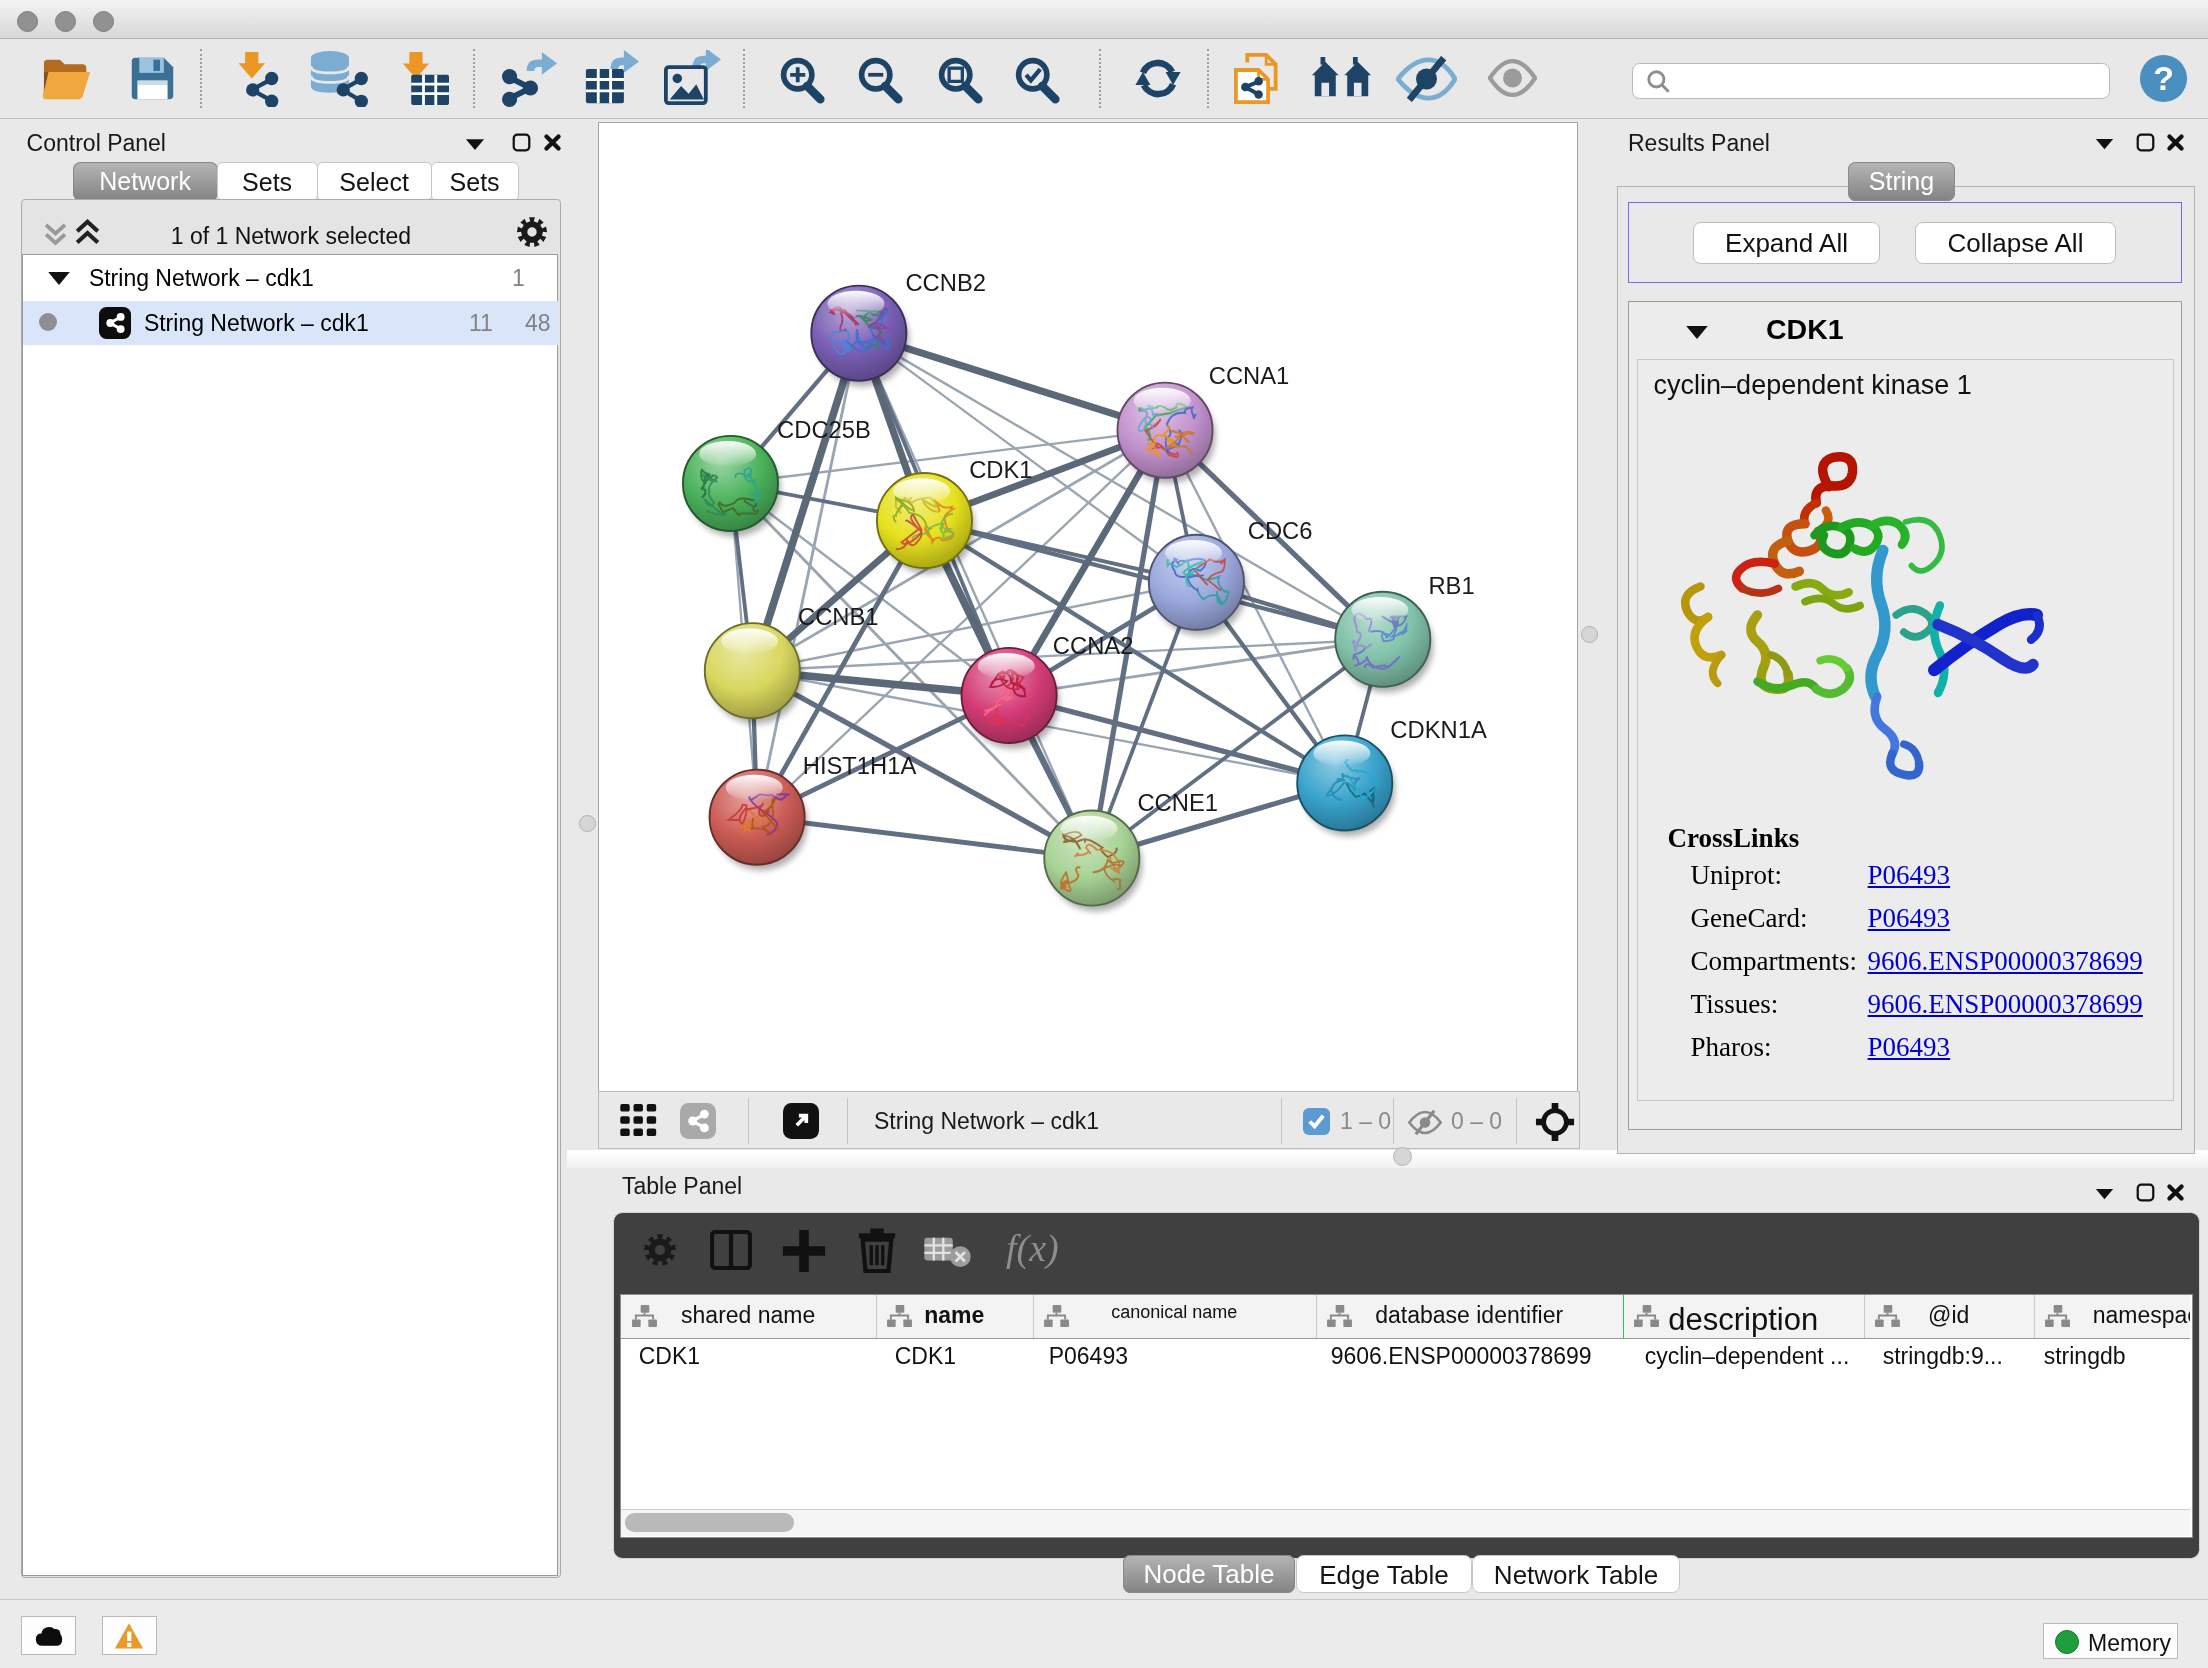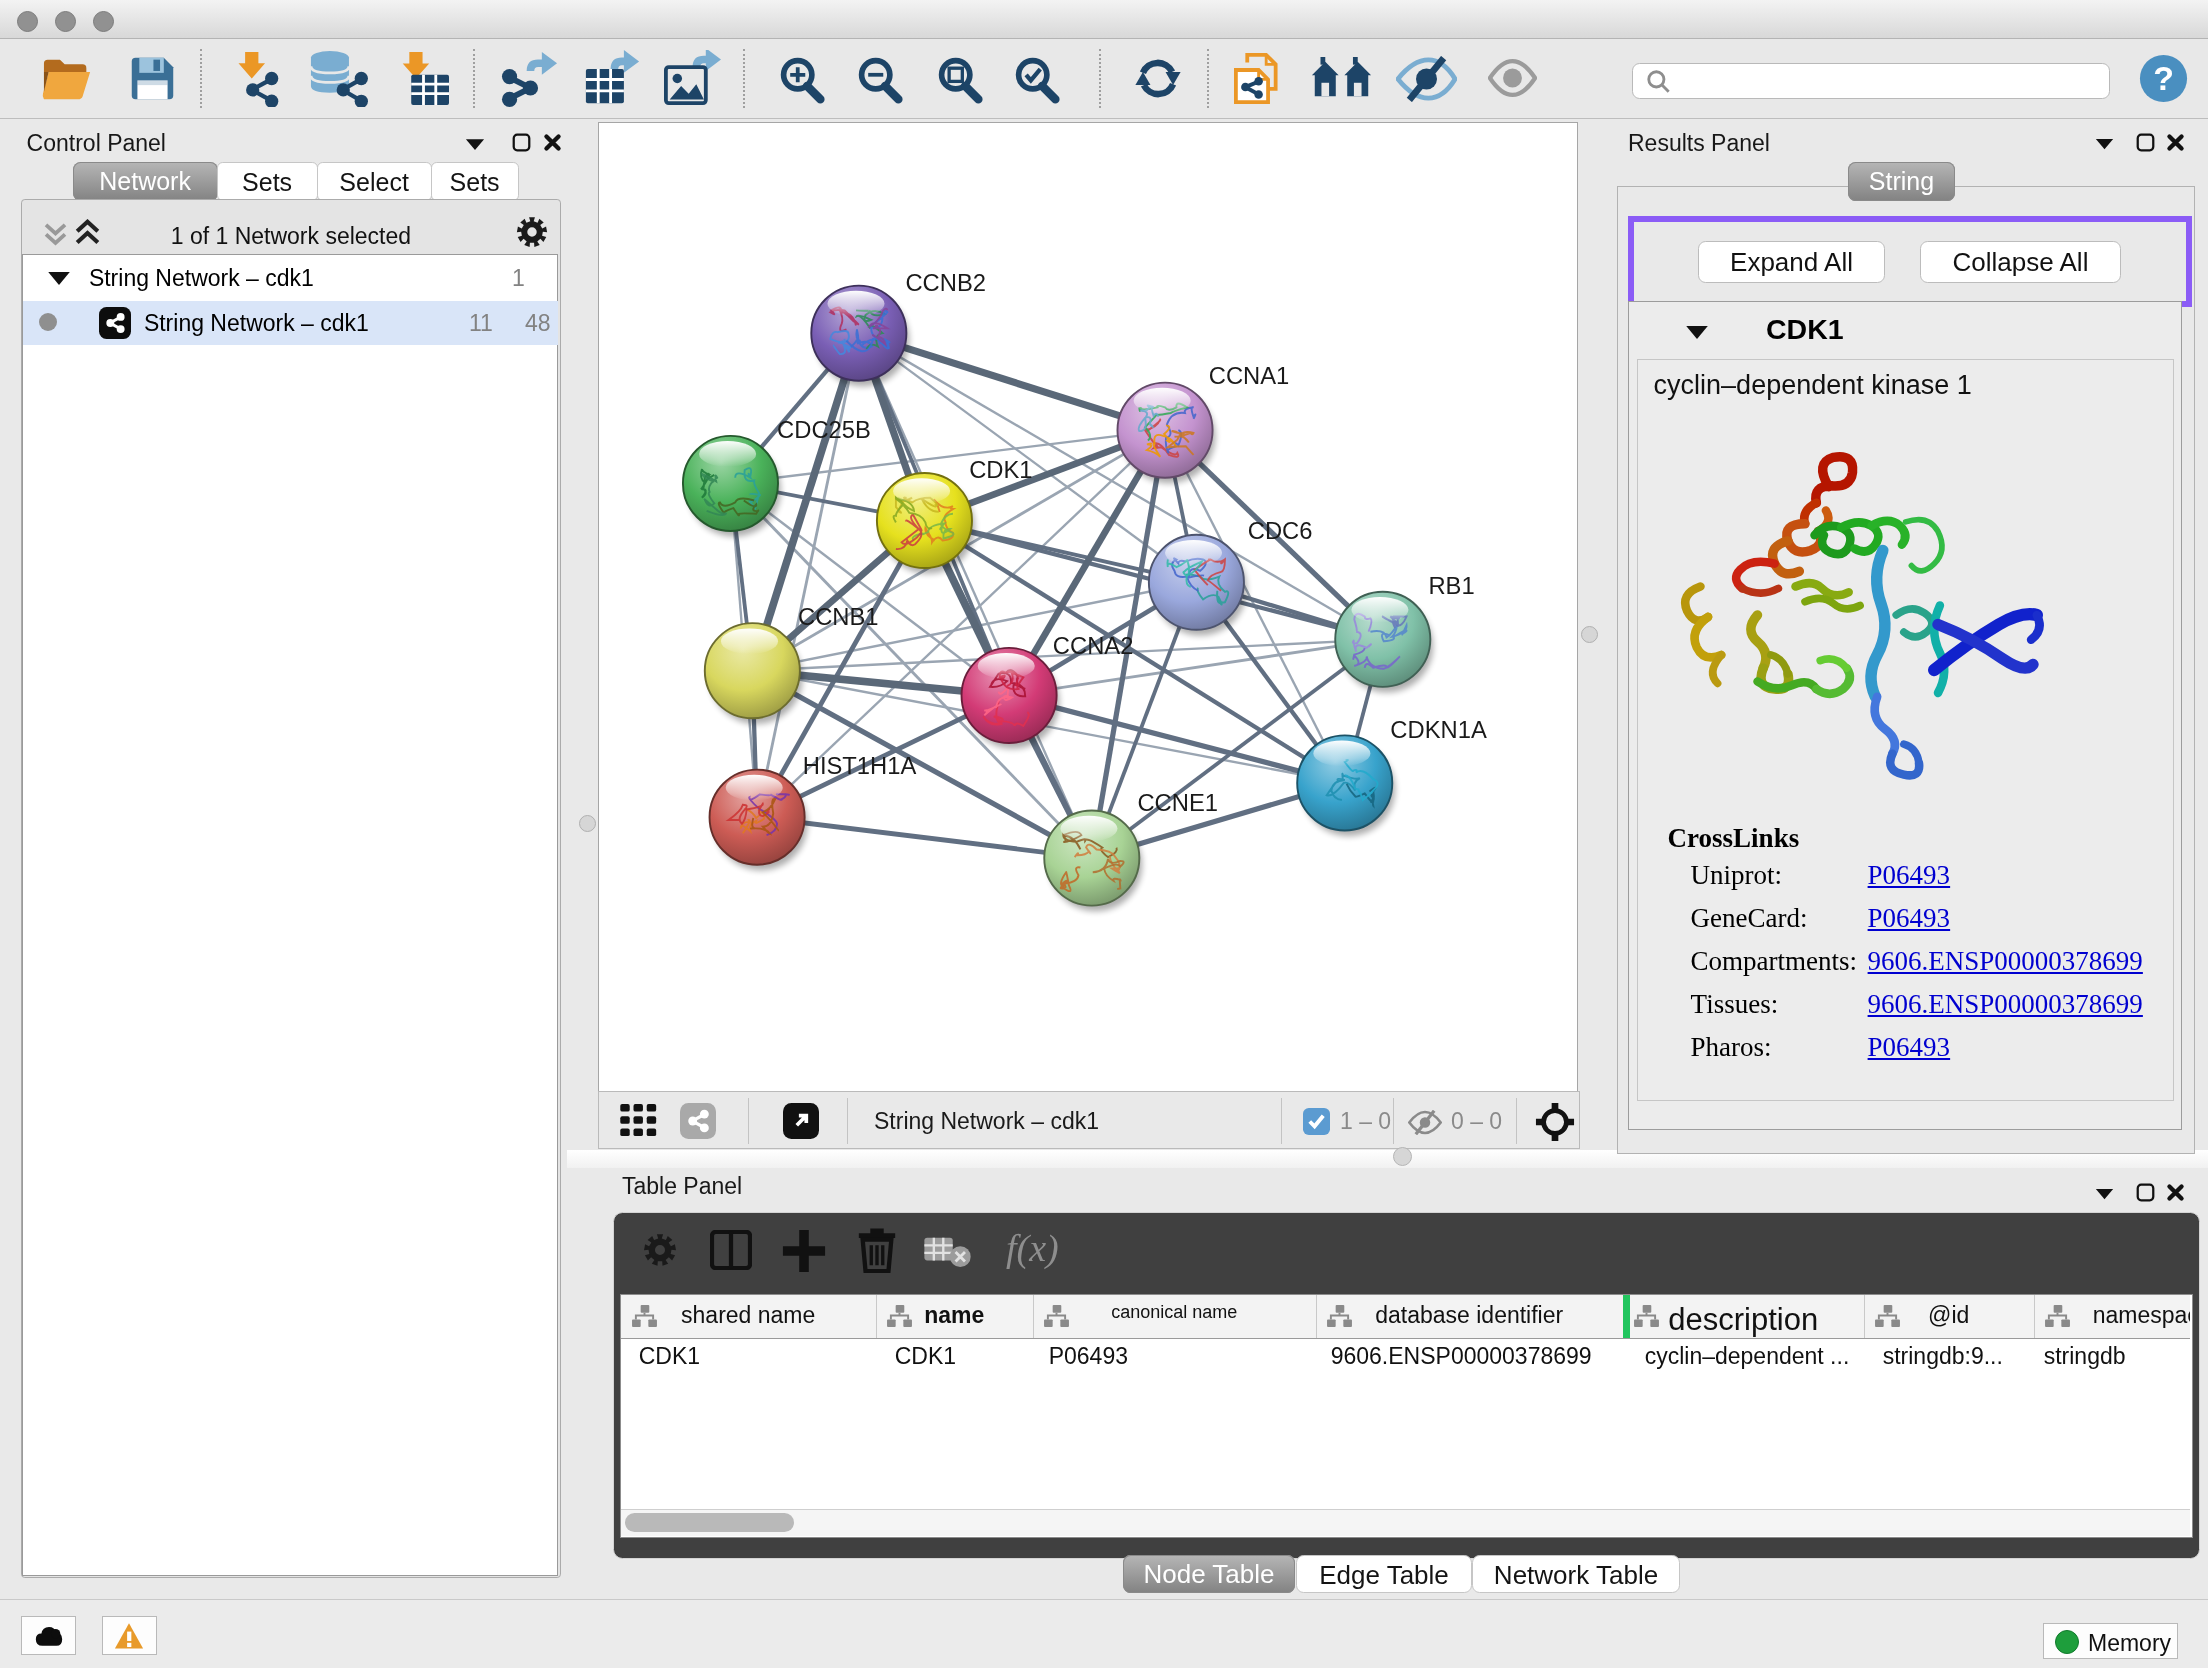--- a/index.html
+++ b/index.html
@@ -518,21 +518,21 @@
         <path d="M1 2 L21 2 L11 14 Z" fill="#111"></path>
       </svg>
   <svg class="abs" style="left:523px;top:11.4px;" width="19" height="19" viewBox="0 0 22 22">
         <rect x="2" y="2" width="18" height="18" rx="4" fill="none" stroke="#111" stroke-width="2.6"></rect>
       </svg>
   <svg class="abs" style="left:553px;top:11.4px;" width="19" height="19" viewBox="0 0 22 22">
         <path d="M4 4 L18 18 M18 4 L4 18" stroke="#111" stroke-width="5" stroke-linecap="round"></path>
       </svg>
   <div class="abs" style="left:3.8px;top:64px;width:576px;height:966px;border:1px solid #b2b2b2;background:#e9e9e9;"></div>
   <div class="tabsel" style="left:235px;top:40px;width:107px;height:39px;line-height:39px;">String</div>
-  <div class="abs" style="left:15px;top:94px;width:552px;height:79px;border:6px solid #8b5cf6;">
+  <div class="abs" style="left:15px;top:80px;width:552px;height:79px;border:1px solid #8b5cf6;">
     <div class="abs" style="left:64px;top:19px;width:185px;height:40px;background:#fff;border:1px solid #bcbcbc;border-radius:7.6px;text-align:center;font-size:26px;line-height:40px;color:#111;">Expand All</div>
     <div class="abs" style="left:286px;top:19px;width:199px;height:40px;background:#fff;border:1px solid #bcbcbc;border-radius:7.6px;text-align:center;font-size:26px;line-height:40px;color:#111;">Collapse All</div>
   </div>
   <div class="abs" style="left:15px;top:179px;width:552px;height:827px;border:1px solid #9c9c9c;background:#ececec;">
     <svg class="abs" style="left:56px;top:23px;" width="24" height="15" viewBox="0 0 25 16">
           <path d="M1 1 L24 1 L12.5 15 Z" fill="#111"></path>
         </svg>
     <div class="abs" style="left:137px;top:11.4px;font-size:28.5px;font-weight:bold;color:#000;">CDK1</div>
     <div class="abs" style="left:7.6px;top:57px;width:535px;height:740px;border:1px solid #c6c6c6;background:#ececec;">
       <div class="abs" style="left:16px;top:9.5px;font-size:27px;color:#111;">cyclin–dependent kinase 1</div>
@@ -647,21 +647,21 @@
 <svg width="25" height="23" viewBox="0 0 26 24" style="left:11.4px;position:absolute;top:9.5px;">
                 <g fill="#8a8a8a">
                   <rect x="9" y="0" width="9" height="8" rx="1"></rect>
                   <rect x="0" y="15" width="9" height="8" rx="1"></rect>
                   <rect x="17" y="15" width="9" height="8" rx="1"></rect>
                 </g>
                 <path d="M13 8 L13 11 M4 15 L4 11 L22 11 L22 15" stroke="#8a8a8a" stroke-width="2" fill="none"></path>
               </svg>
 <div style="position:absolute;left:0;top:6.7px;width:283px;text-align:center;font-size:18px;color:#111;white-space:nowrap;">canonical name</div>
             </div>
-<div class="abs" style="left:695px;top:0;width:307px;height:43px;border-right:7px solid #22c55e;">
+<div class="abs" style="left:695px;top:0;width:307px;height:43px;border-right:1px solid #22c55e;">
 <svg width="25" height="23" viewBox="0 0 26 24" style="left:11.4px;position:absolute;top:9.5px;">
                 <g fill="#8a8a8a">
                   <rect x="9" y="0" width="9" height="8" rx="1"></rect>
                   <rect x="0" y="15" width="9" height="8" rx="1"></rect>
                   <rect x="17" y="15" width="9" height="8" rx="1"></rect>
                 </g>
                 <path d="M13 8 L13 11 M4 15 L4 11 L22 11 L22 15" stroke="#8a8a8a" stroke-width="2" fill="none"></path>
               </svg>
 <div style="position:absolute;left:0;top:6.7px;width:307px;text-align:center;font-size:23px;color:#111;white-space:nowrap;">database identifier</div>
             </div>

